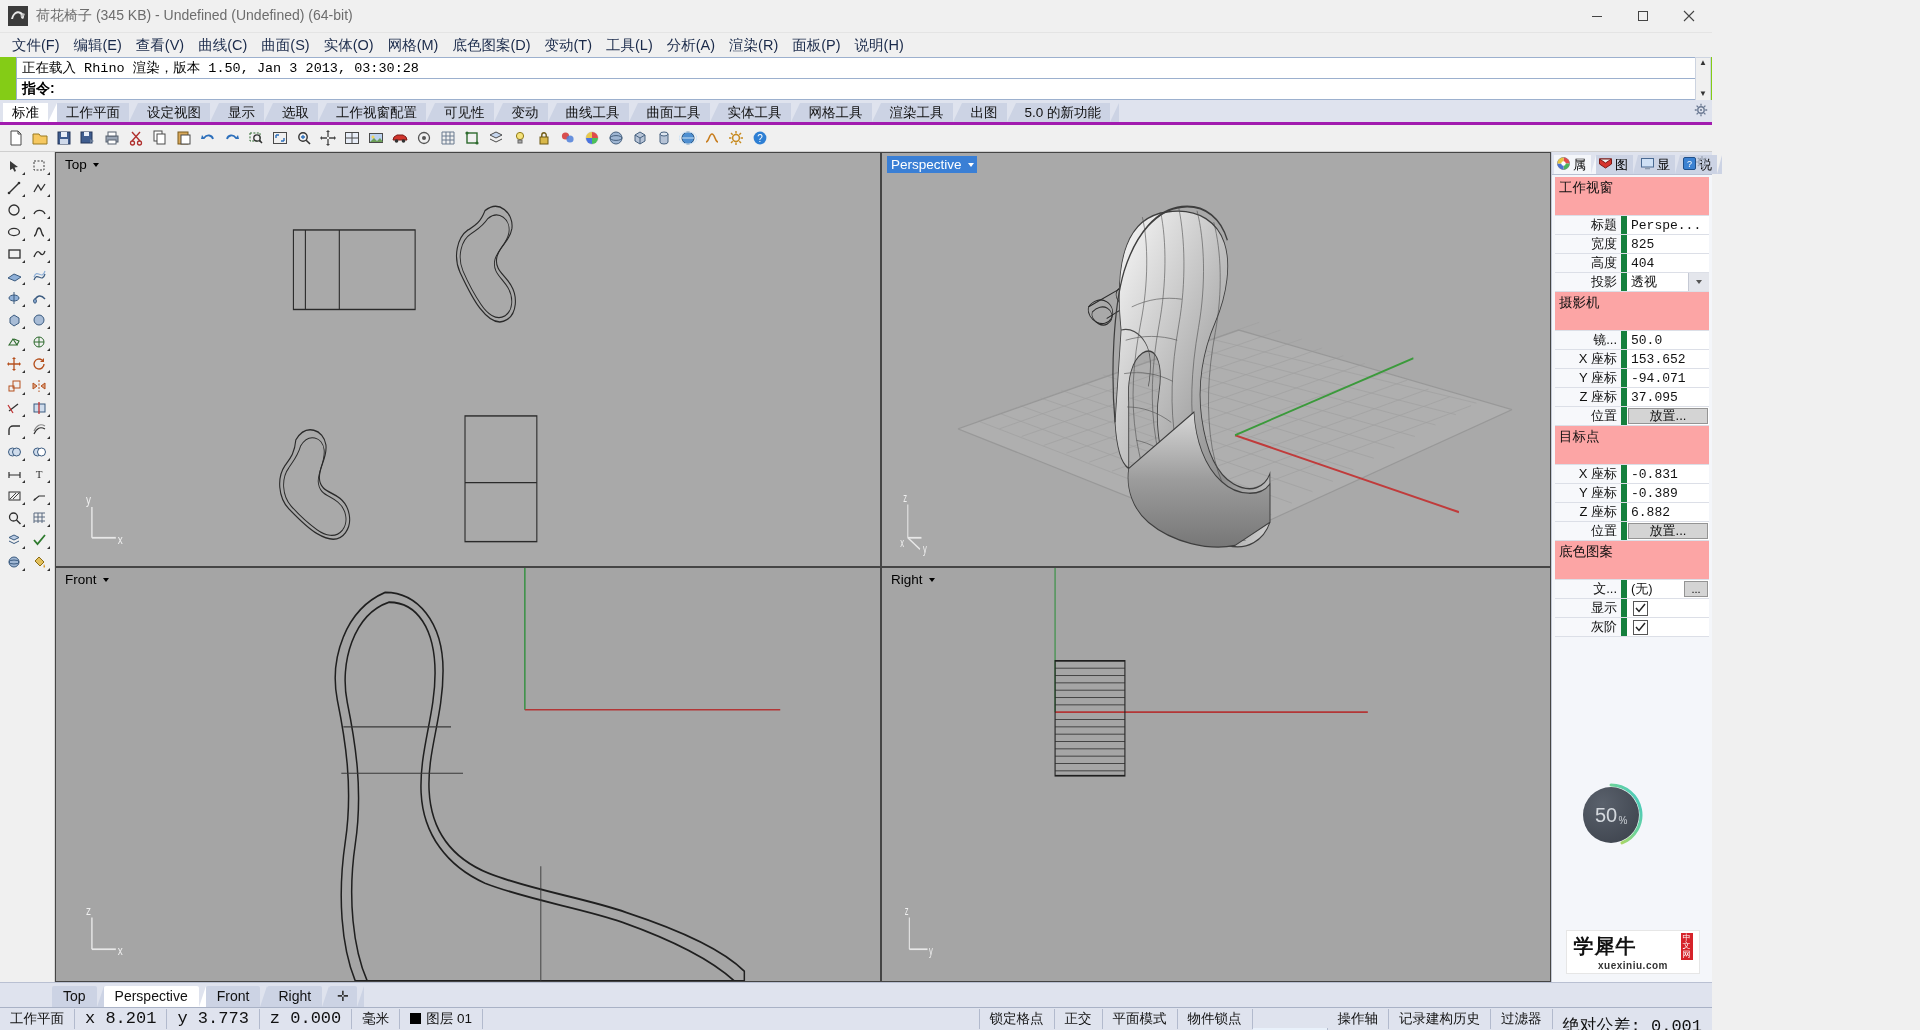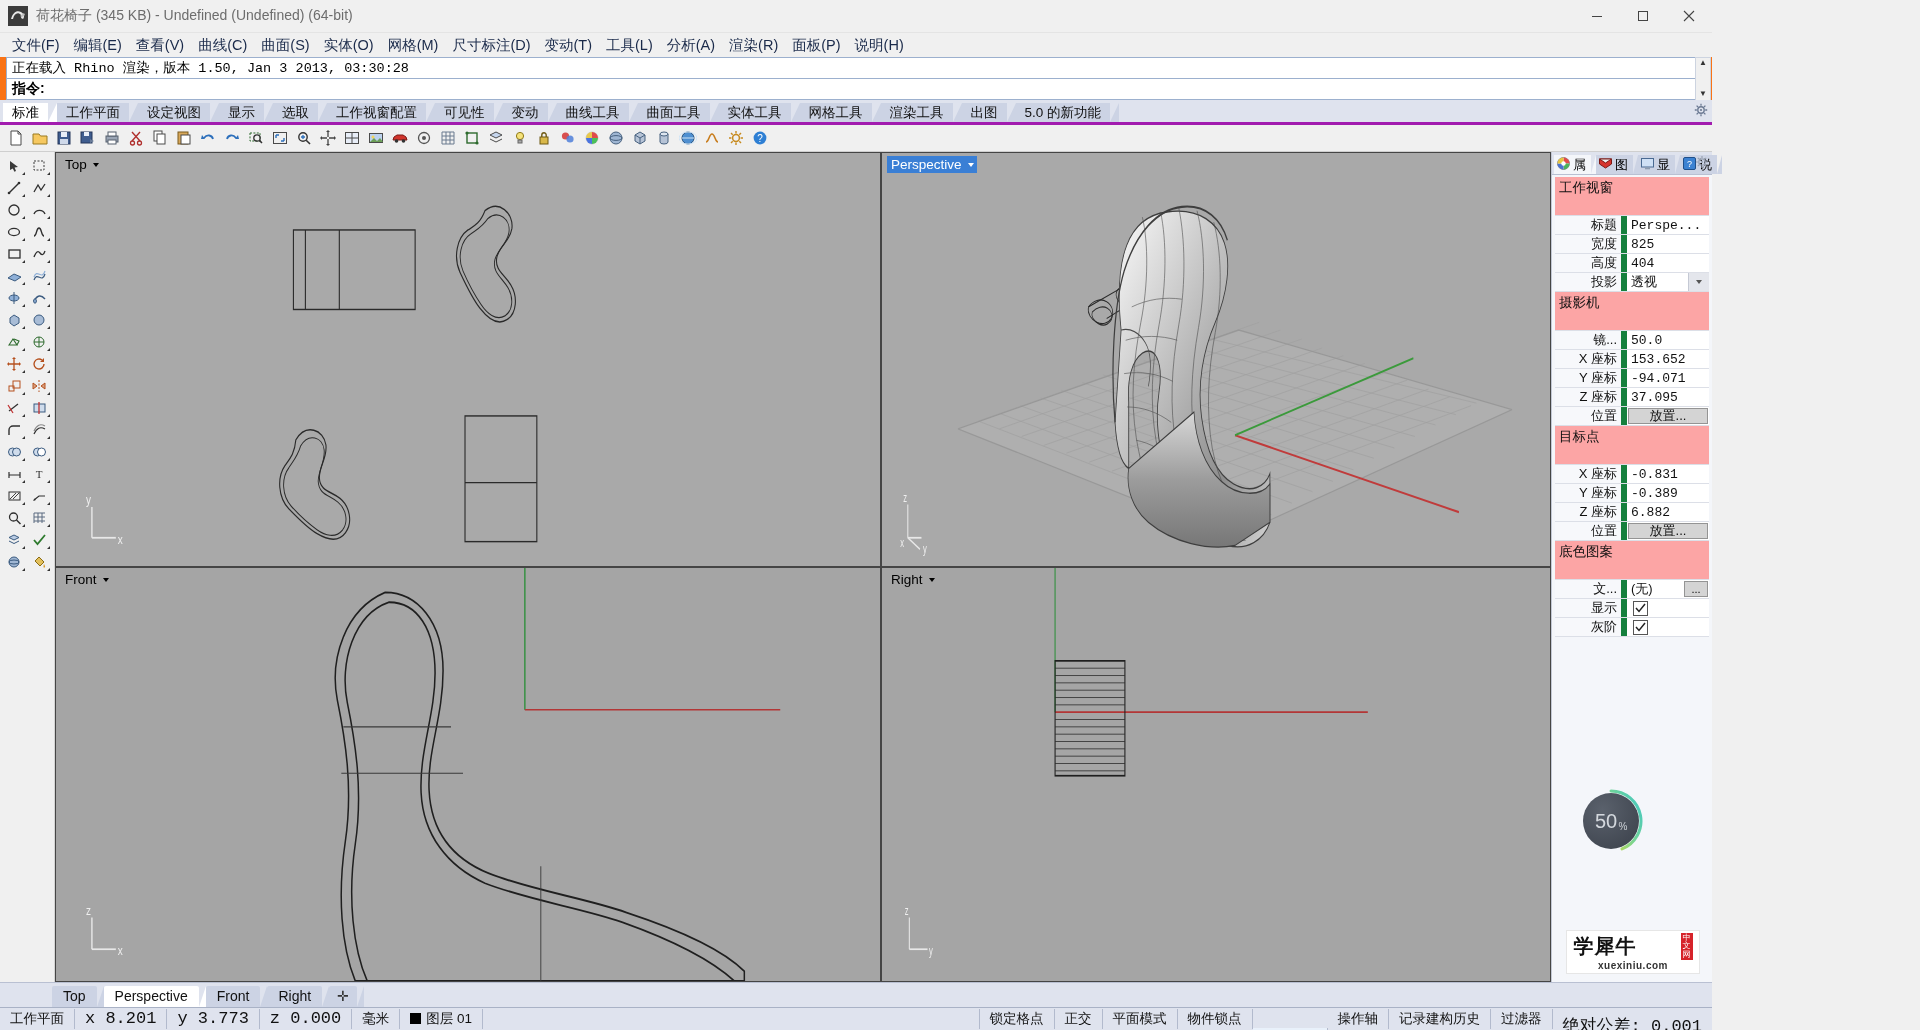--- a/index.html
+++ b/index.html
@@ -18,21 +18,21 @@
   .tb-icon svg{display:block;}
   .tb-title{font-size:14px;color:#6d6d6d;white-space:nowrap;}
   .tb-spacer{flex:1 1 auto;}
   .tb-btn{width:46px;height:32px;display:flex;align-items:center;justify-content:center;color:#444;font-size:15px;}
 
   
   .menubar{height:24px;background:#f0f0f0;display:flex;align-items:center;padding-left:5px;flex:0 0 auto;}
   .menu-item{padding:2px 7px;font-size:14.5px;color:#1a2a4a;white-space:nowrap;line-height:20px;}
 
   
-  .cmdwrap{flex:0 0 auto;background:#f97316;padding:0 0 0 4px;position:relative;}
+  .cmdwrap{flex:0 0 auto;background:#84cc16;padding:0 0 0 14px;position:relative;}
   .cmd-hist{height:22px;background:#fff;border:1px solid #9cb0ce;border-right:none;margin:0 17px 0 2px;
             display:flex;align-items:center;padding-left:5px;font-family:"Liberation Mono","DejaVu Sans Mono",monospace;
             font-size:13.5px;color:#000;box-sizing:border-box;}
   .cmd-line{height:21px;background:#fff;border:1px solid #9cb0ce;border-top:none;border-right:none;margin:0 17px 0 2px;
             display:flex;align-items:center;padding-left:5px;font-size:14px;font-weight:bold;color:#000;box-sizing:border-box;}
   .cmd-scroll{position:absolute;right:1px;top:0;width:16px;height:44px;background:#f0f0f0;border:1px solid #cdd4e0;
               display:flex;flex-direction:column;justify-content:space-between;box-sizing:border-box;}
   .cmd-scroll span{font-size:8px;text-align:center;color:#333;line-height:10px;height:11px;}
 
   
@@ -125,21 +125,21 @@
            align-items:center;justify-content:center;}
   .prop-dd i{display:block;width:0;height:0;border-style:solid;border-width:4px 3.5px 0 3.5px;
              border-color:#555 transparent transparent transparent;}
   .prop-small{flex:0 0 22px;background:#d4d4d4;border:1px solid #949494;margin:1px;display:flex;
               align-items:center;justify-content:center;font-size:11px;}
   .chk{width:13px;height:13px;border:1px solid #555;background:#fff;display:flex;align-items:center;
        justify-content:center;margin-left:2px;}
   .chk svg{display:block;}
 
   
-  .progress{position:absolute;left:26px;bottom:128px;width:66px;height:66px;}
+  .progress{position:absolute;left:26px;bottom:134px;width:66px;height:66px;}
   .wm{position:absolute;left:14px;bottom:8px;width:132px;height:42px;background:#fff;
       display:flex;flex-direction:column;align-items:center;justify-content:center;border:1px solid #e6e6e6;}
   .wm-top{display:flex;align-items:center;gap:40px;}
   .wm-cn{font-family:"Liberation Serif","DejaVu Serif",serif;font-weight:bold;font-size:20px;color:#111;letter-spacing:1px;}
   .wm-badge{background:#d6232a;color:#fff;font-size:8px;line-height:8.5px;padding:1px 2px;margin-left:4px;text-align:center;}
   .wm-url{font-size:10px;color:#333;font-weight:bold;letter-spacing:.5px;}
 </style>
 </head>
 <body>
 
@@ -177,21 +177,21 @@
   </div>
 
   <div class="menubar">
     <div class="menu-item">文件(F)</div>
     <div class="menu-item">编辑(E)</div>
     <div class="menu-item">查看(V)</div>
     <div class="menu-item">曲线(C)</div>
     <div class="menu-item">曲面(S)</div>
     <div class="menu-item">实体(O)</div>
     <div class="menu-item">网格(M)</div>
-    <div class="menu-item">尺寸标注(D)</div>
+    <div class="menu-item">底色图案(D)</div>
     <div class="menu-item">变动(T)</div>
     <div class="menu-item">工具(L)</div>
     <div class="menu-item">分析(A)</div>
     <div class="menu-item">渲染(R)</div>
     <div class="menu-item">面板(P)</div>
     <div class="menu-item">说明(H)</div>
   </div>
 
   <div class="cmdwrap">
     <div class="cmd-hist">正在载入 Rhino 渲染，版本 1.50, Jan  3 2013, 03:30:28</div>

